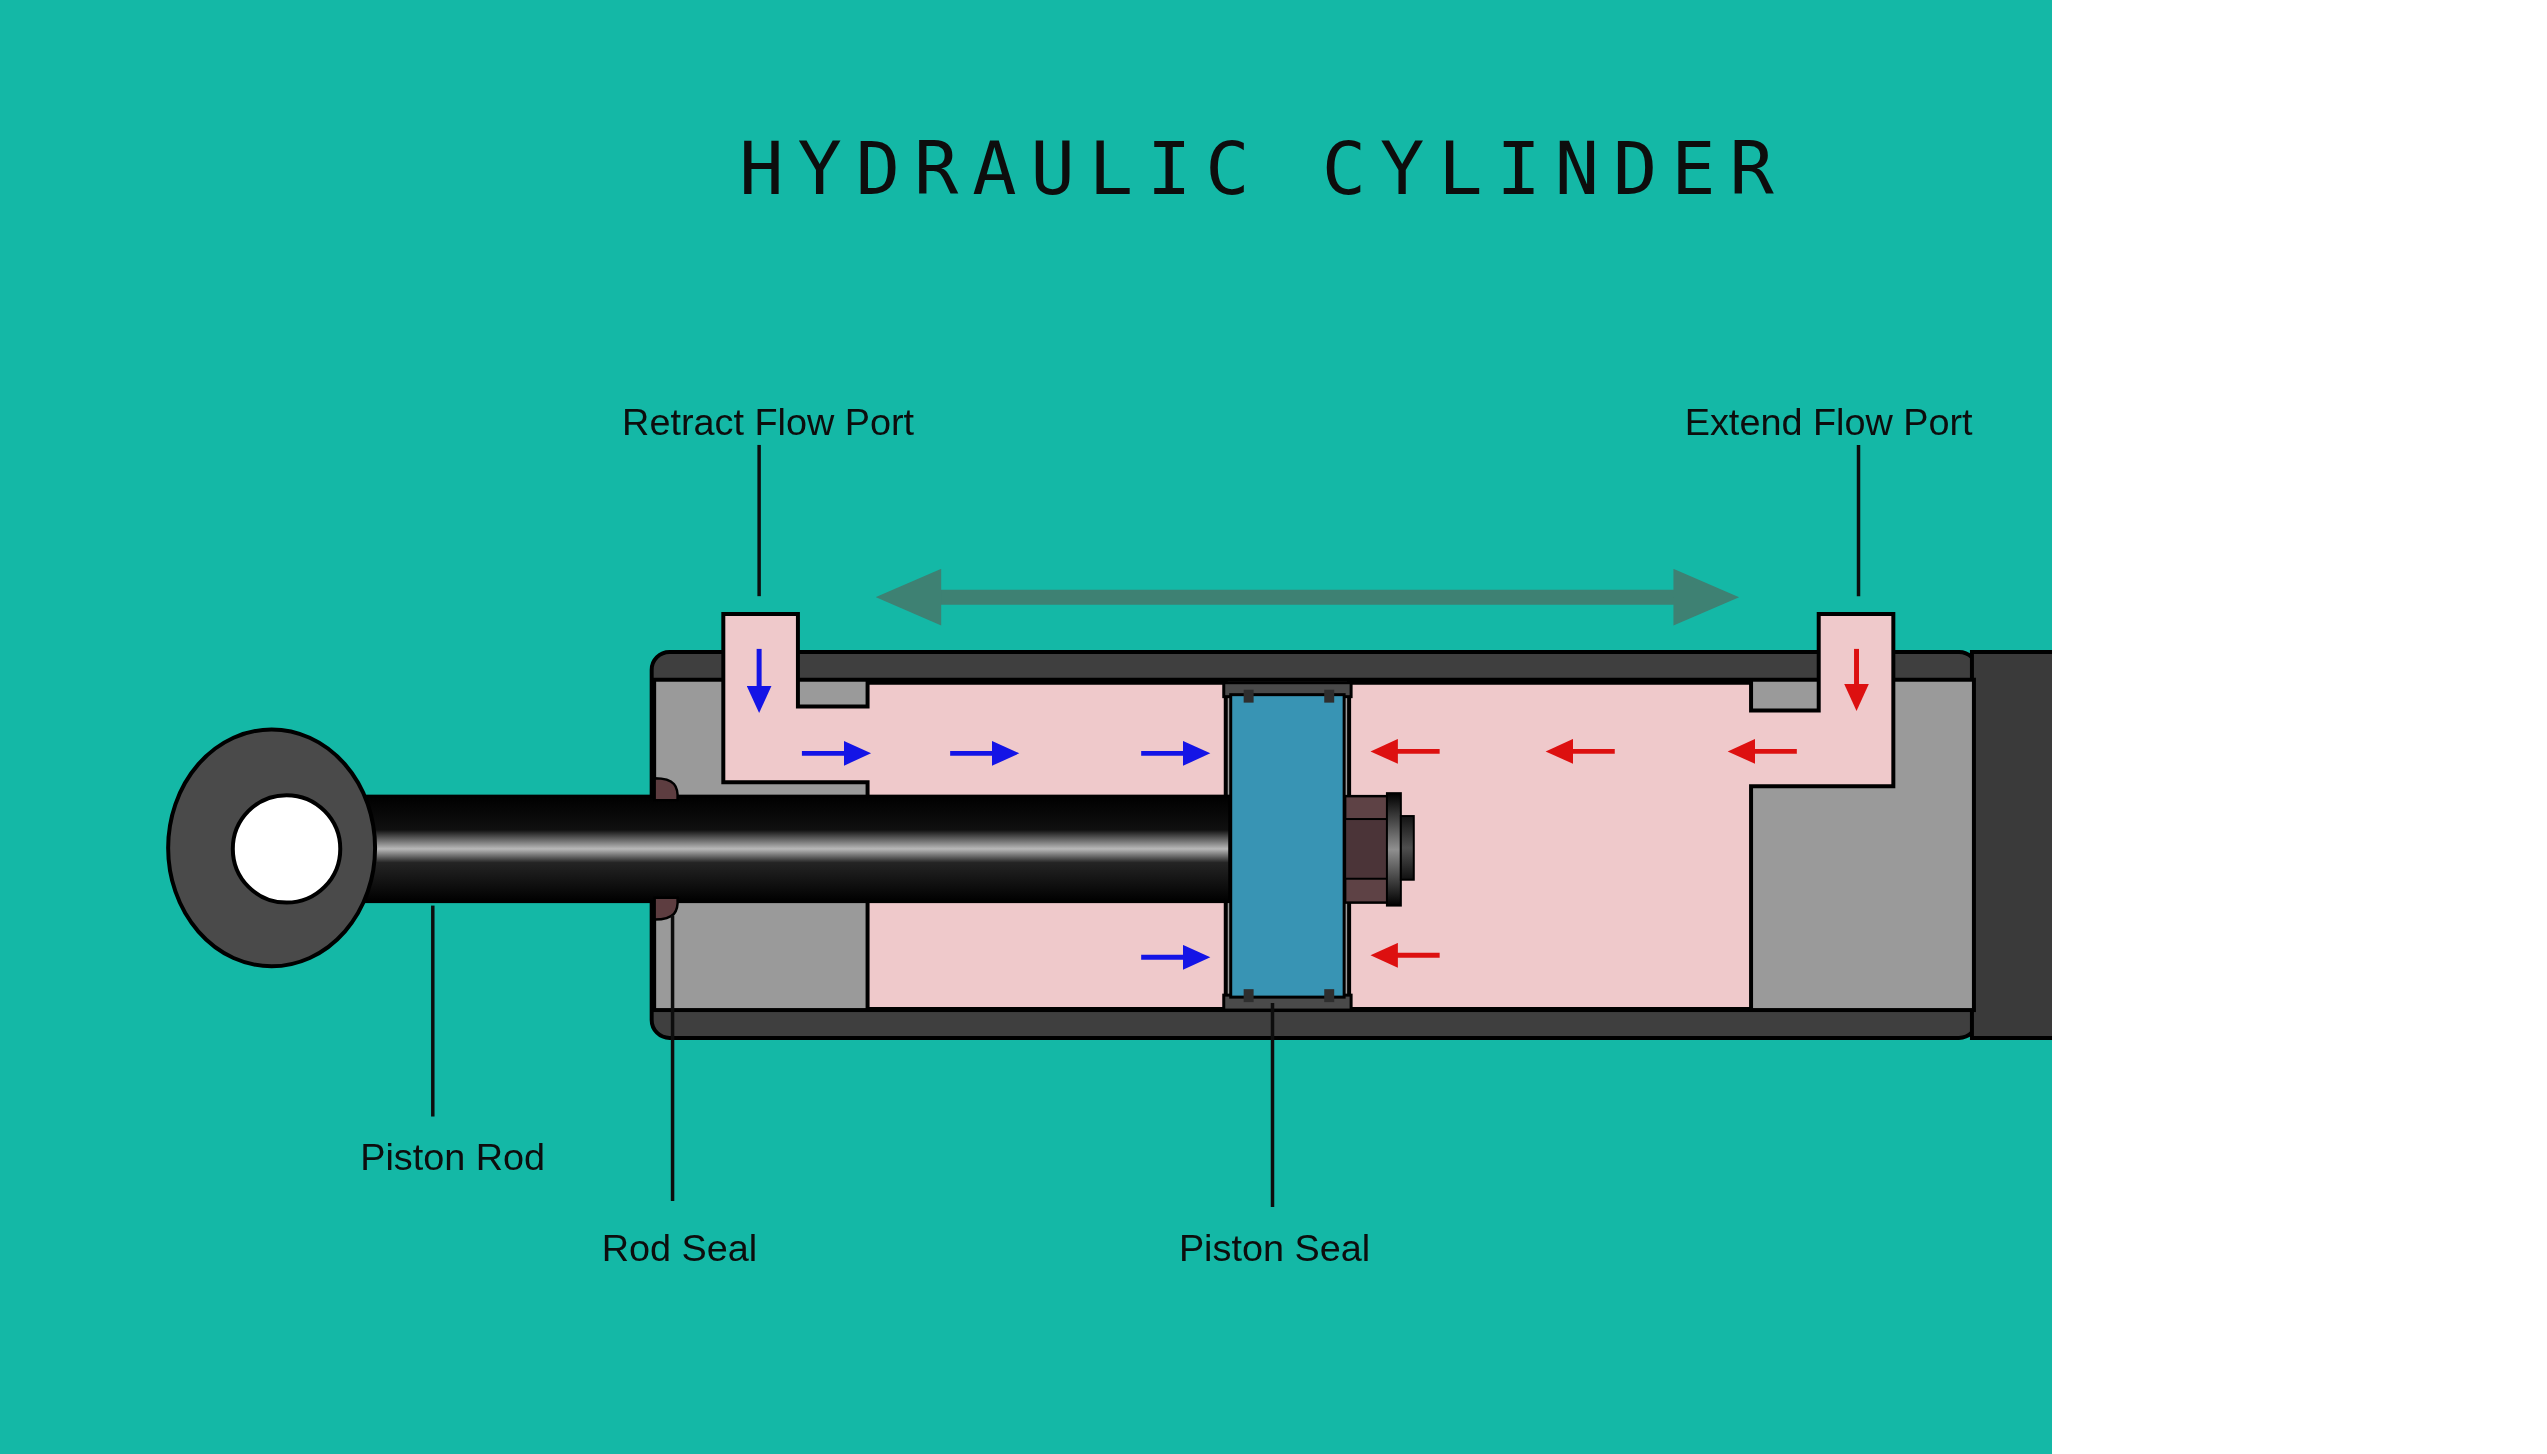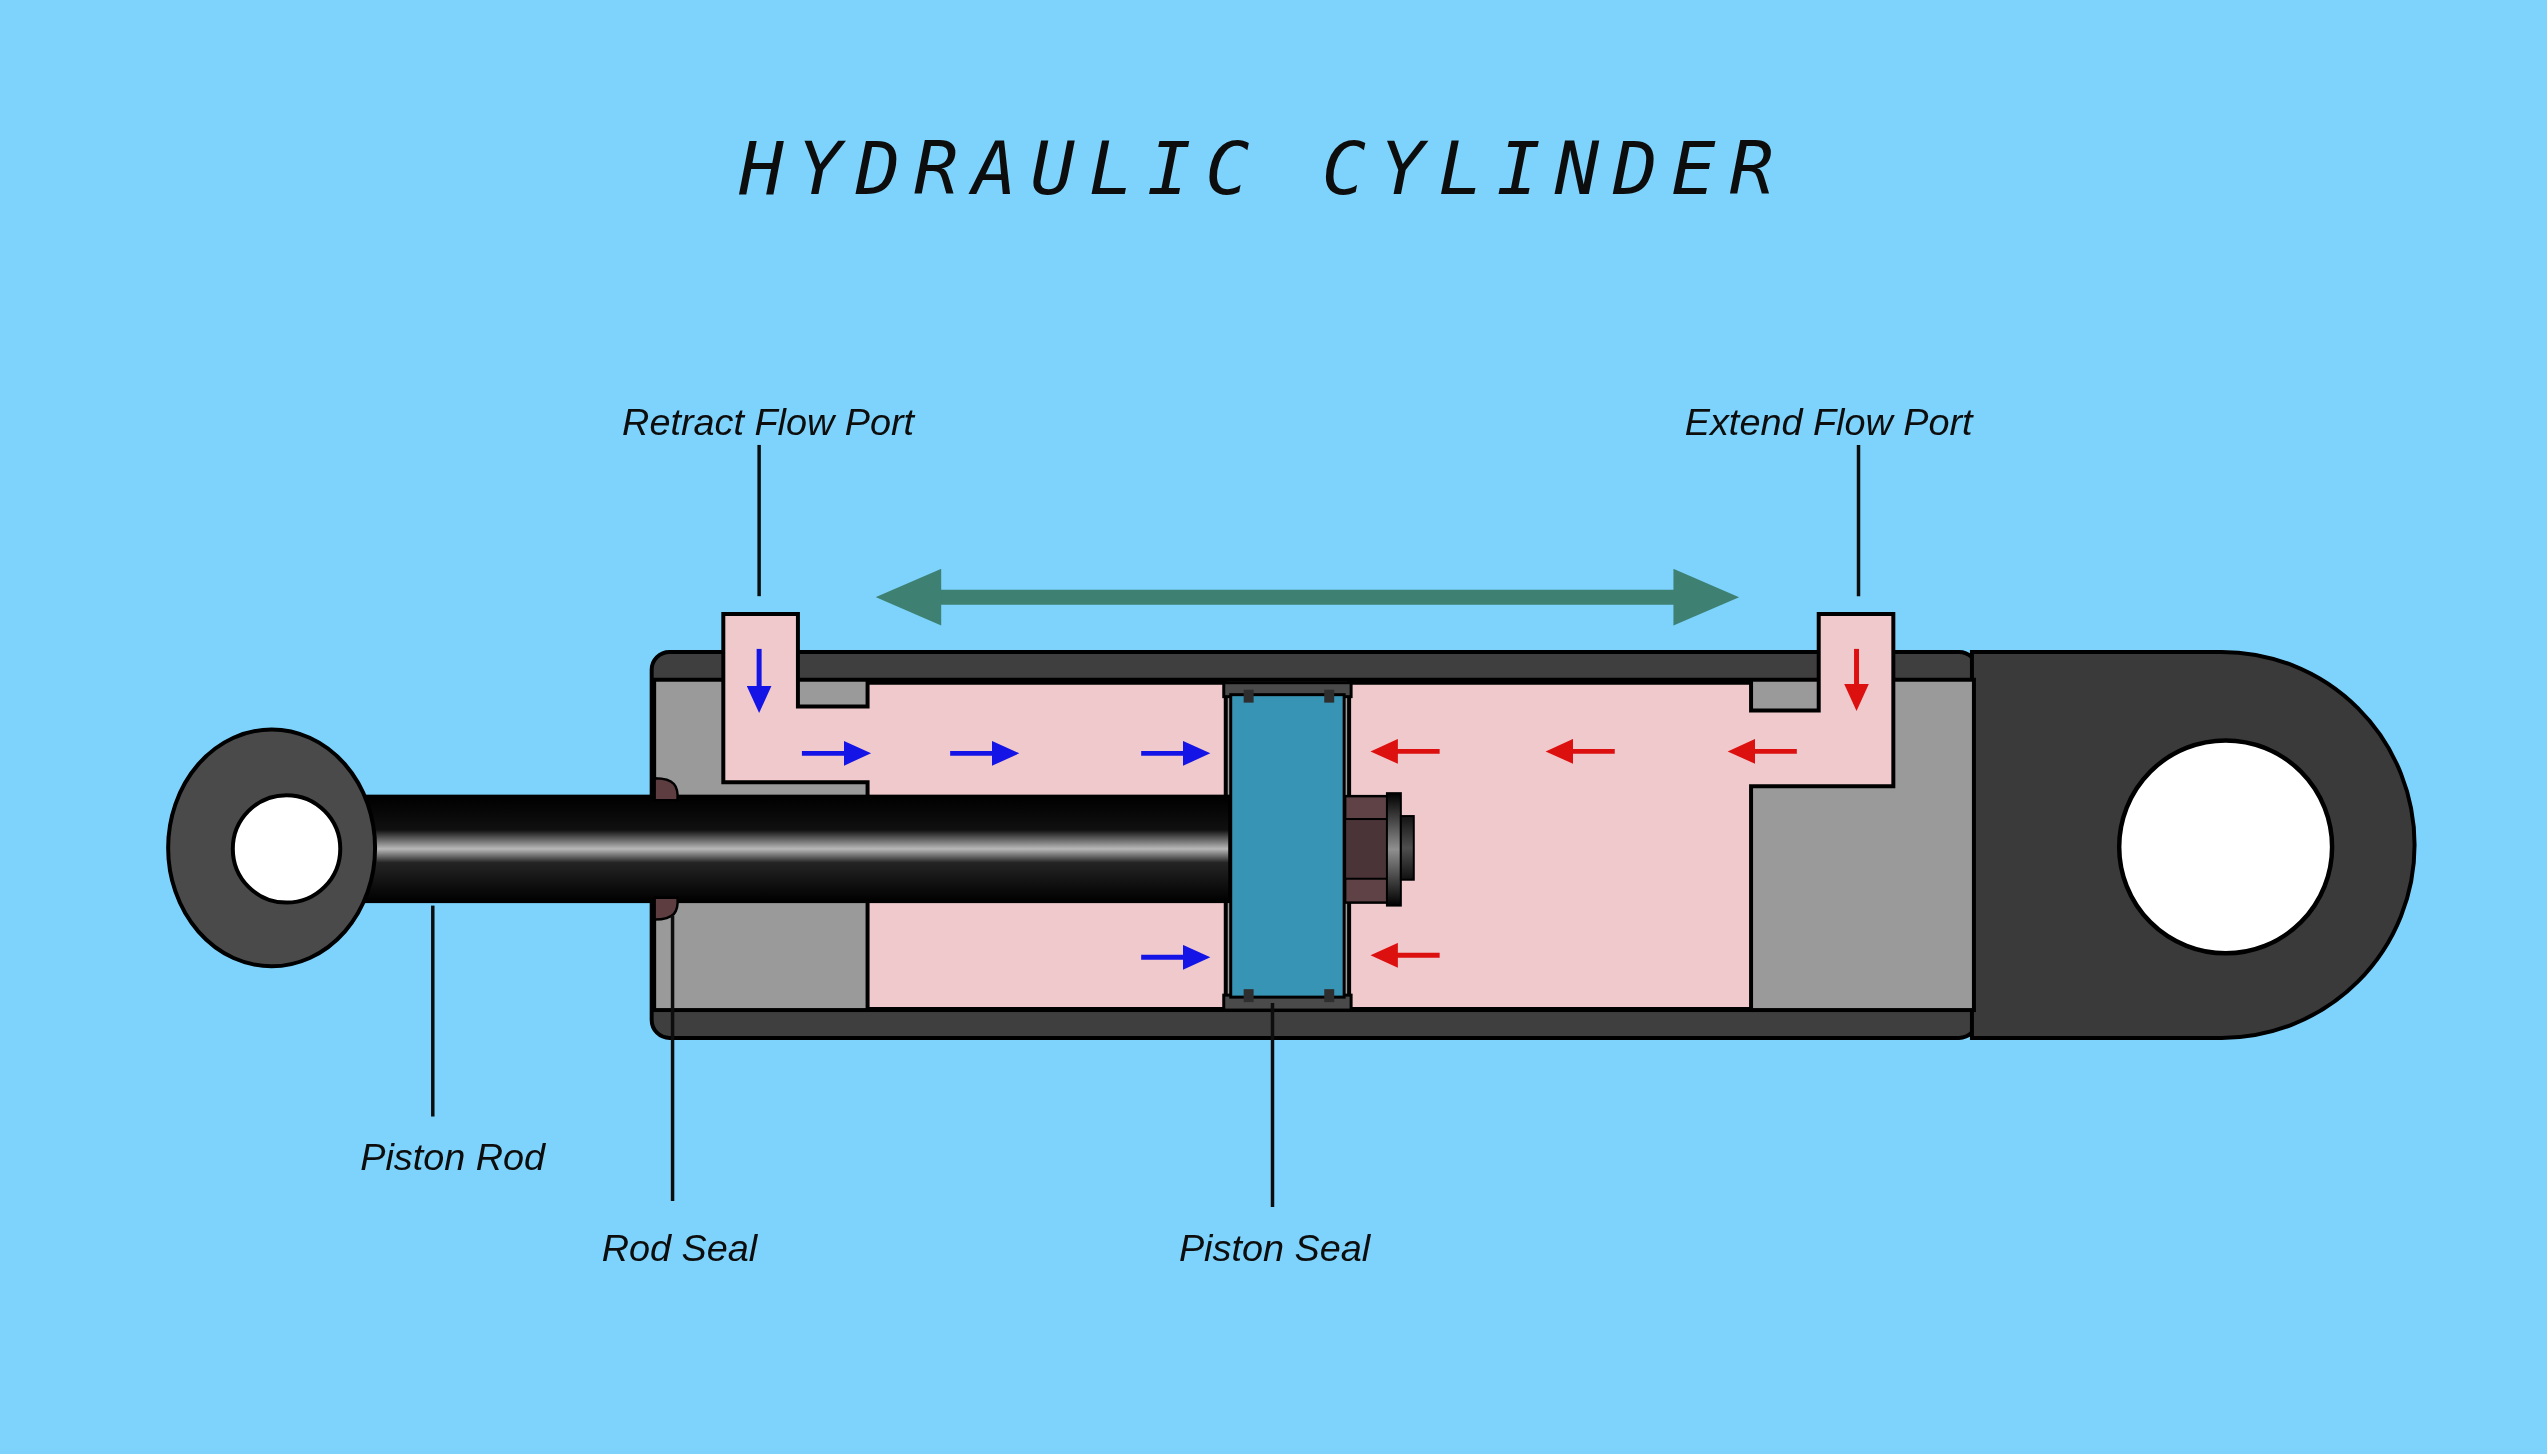--- a/index.html
+++ b/index.html
@@ -3,21 +3,21 @@
 <meta charset="utf-8">
 <style>
   :root{
     --body-dark:#3f3f3f; --end-block:#3a3a3a; --bore-gray:#9a9a9a;
     --fluid-pink:#efc9cb; --piston-teal:#3894b4; --seal-maroon:#5d3d40;
     --nut-light:#5e4245; --nut-dark:#4b3438; --eye-gray:#4a4a4a;
     --motion-teal:#3e8173; --flow-blue:#1414e6; --flow-red:#dd1010;
     --outline:#000000; --ink:#0d0d0d;
   }
   html,body{margin:0;padding:0;background:#ffffff;}
-  .stage{width:2547px;height:1455px;position:relative;background:#7dd3fc;overflow:hidden;font-style:italic;}
+  .stage{width:2052px;height:1455px;position:relative;background:#14b8a6;overflow:hidden;}
   svg{display:block;}
   .title-text{
     font-family:"DejaVu Sans Mono","Liberation Mono",monospace;
     font-size:74px; letter-spacing:14px; fill:var(--ink);
   }
   .part-label{
     font-family:"Liberation Sans","DejaVu Sans",sans-serif;
     font-size:38px; fill:var(--ink);
   }
   .leader{stroke:var(--ink);stroke-width:3.5;}

